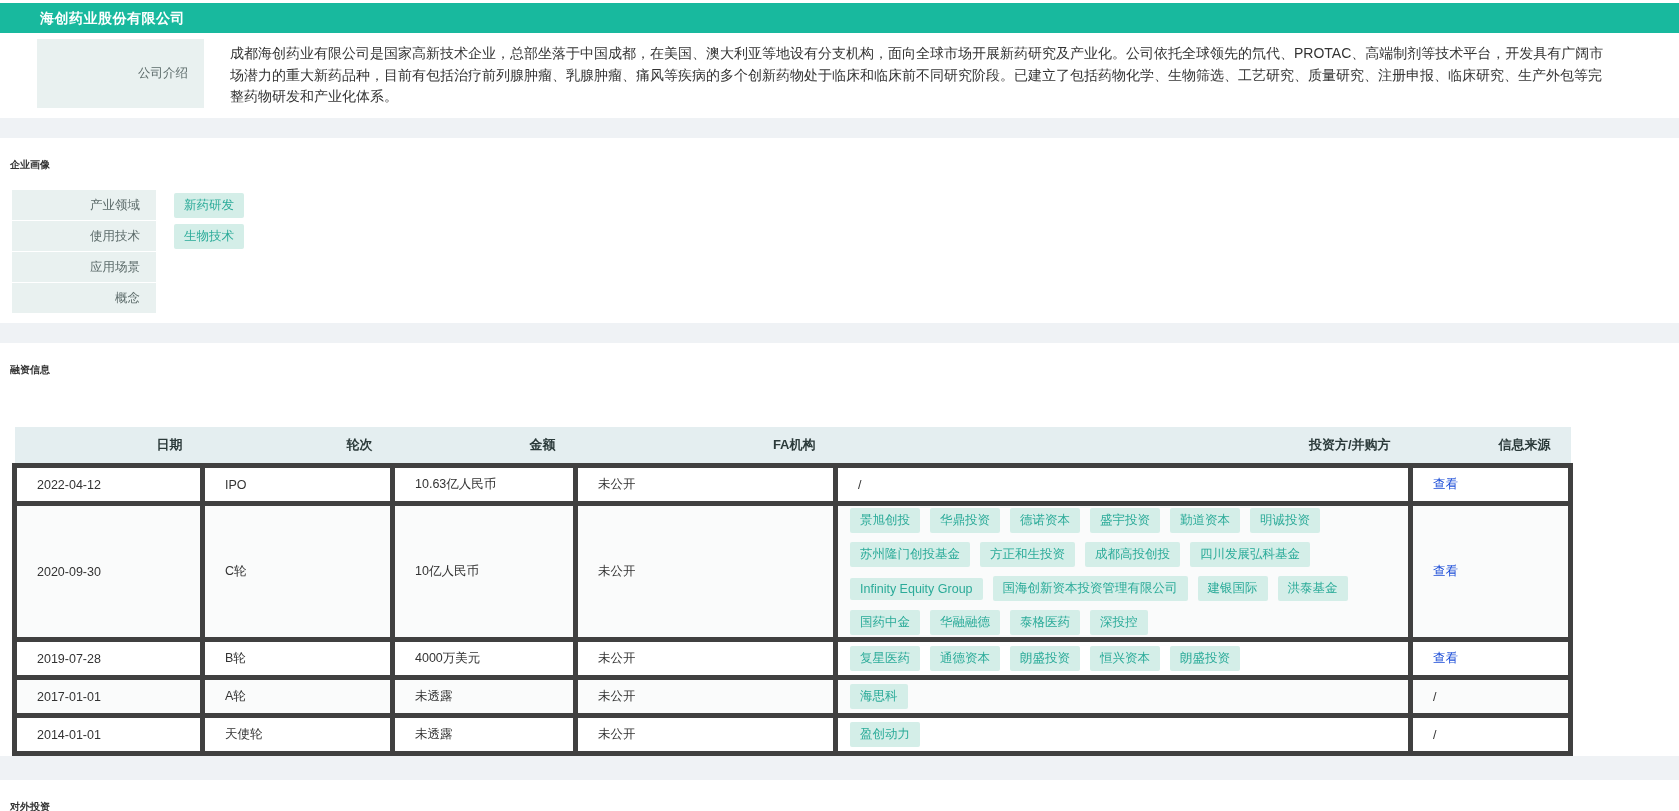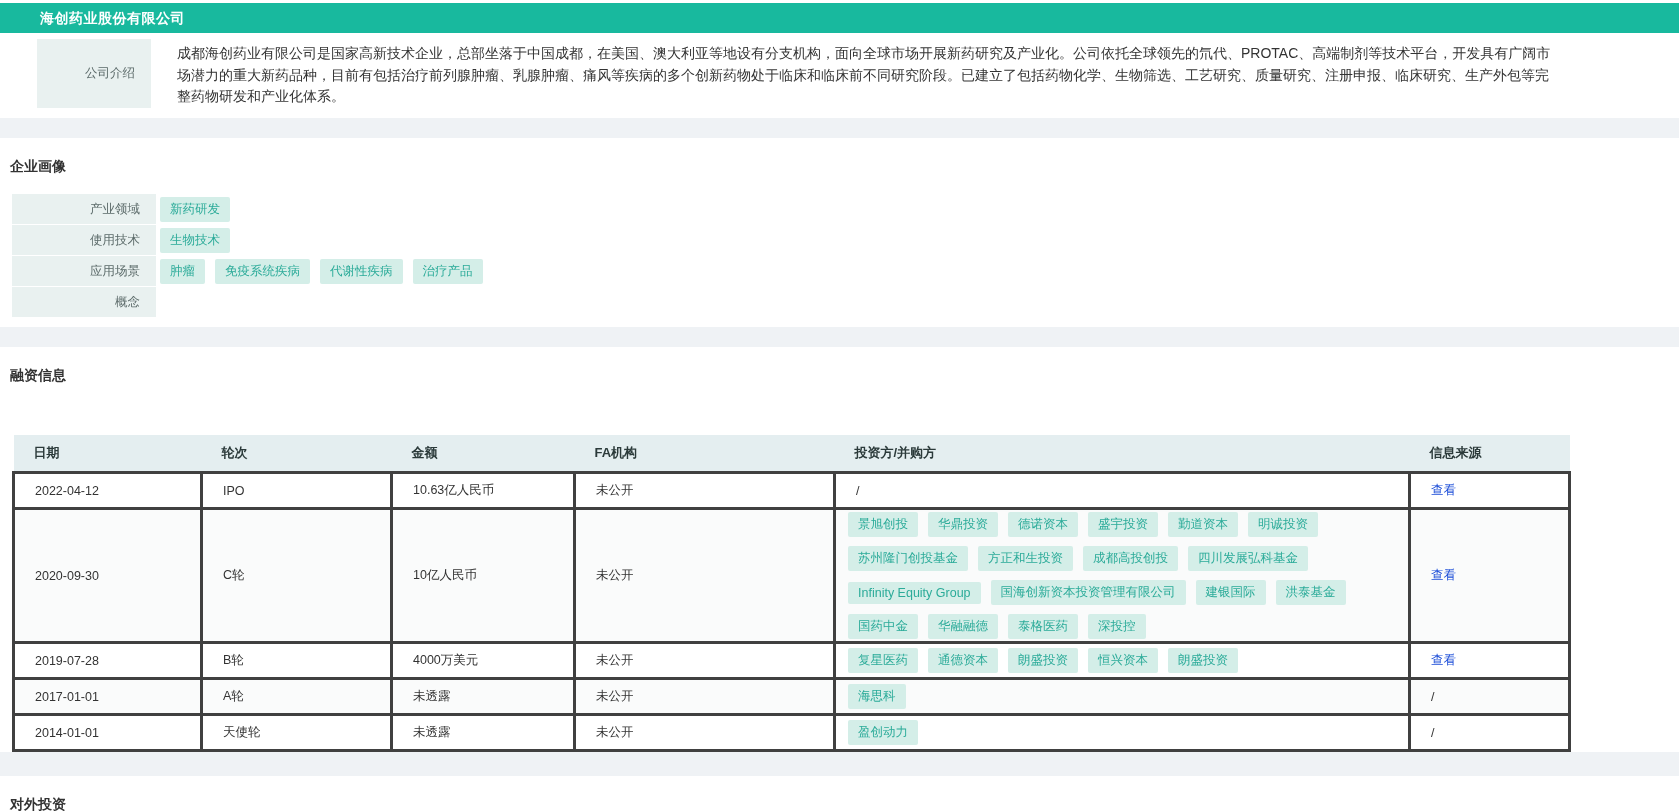--- a/index.html
+++ b/index.html
@@ -18,75 +18,75 @@
     font-size: 14px;
     font-weight: bold;
     line-height: 30px;
     padding-left: 40px;
     letter-spacing: .5px;
   }
   
   .divider { background: #eff2f5; height: 20px; width: 100%; }
   .divider.tall { height: 24px; }
   .section-title {
-    font-size: 14px;
+    font-size: 10px;
     font-weight: bold;
     color: #333;
     margin: 20px 0 0 10px;
   }
   .label-cell {
     background: #e9f1f0;
     color: #5c6b6a;
     font-size: 12.5px;
     text-align: right;
     padding-right: 16px;
     display: flex;
     align-items: center;
     justify-content: flex-end;
     flex: none;
   }
   
   .intro-row { display: flex; margin: 6px 0 10px 37px; }
-  .intro-row .label-cell { width: 114px; }
+  .intro-row .label-cell { width: 167px; }
   .intro-text {
     margin-left: 26px;
     width: 1380px;
     font-size: 14px;
     line-height: 1.55;
     color: #333;
     padding-top: 4px;
   }
   
   .portrait-rows { margin: 18px 0 10px 12px; }
   .p-row { display: flex; align-items: stretch; margin-bottom: 1px; min-height: 30px; }
   .p-row .label-cell { width: 144px; }
   .tags { display: flex; flex-wrap: wrap; gap: 9px 10px; align-items: center; }
-  .p-row .tags { margin-left: 4px; justify-content: center; }
+  .p-row .tags { margin-left: 18px; justify-content: center; }
   .tag {
     background: #d4eee8;
     color: #2bab99;
     font-size: 12.5px;
     padding: 4px 10px;
     border-radius: 2px;
     white-space: nowrap;
     cursor: pointer;
   }
   
   .fin-table-wrap { margin: 50px 0 0 12px; }
   table { border-collapse: collapse; table-layout: fixed; width: 1556px; }
   thead th {
     background: #e4eef0;
     font-size: 13px;
     font-weight: bold;
     color: #2b3a3a;
-    text-align: left;
+    text-align: right;
     padding: 9px 20px;
   }
   tbody td {
-    border: 3px solid #404040;
+    border: 5px solid #404040;
     font-size: 12.5px;
     color: #333;
     padding: 8px 20px;
     vertical-align: middle;
   }
   tbody tr:nth-child(even) { background: #fafbfb; }
   td.inv-cell { padding: 2px 12px; }
   .view-link { color: #1d4ed8; cursor: pointer; text-decoration: none; }
   .next-title { margin-top: 20px; }
 </style>
@@ -116,26 +116,20 @@
         </div>
       </div>
       <div class="p-row">
         <div class="label-cell">使用技术</div>
         <div class="tags">
           <span class="tag">生物技术</span>
         </div>
       </div>
       <div class="p-row">
         <div class="label-cell">应用场景</div>
-        <div class="tags">
-          <span class="tag">肿瘤</span>
-          <span class="tag">免疫系统疾病</span>
-          <span class="tag">代谢性疾病</span>
-          <span class="tag">治疗产品</span>
-        </div>
       </div>
       <div class="p-row">
         <div class="label-cell">概念</div>
       </div>
     </div>
 </div>
 
 <div class="divider"></div>
 
 <div class="section">

